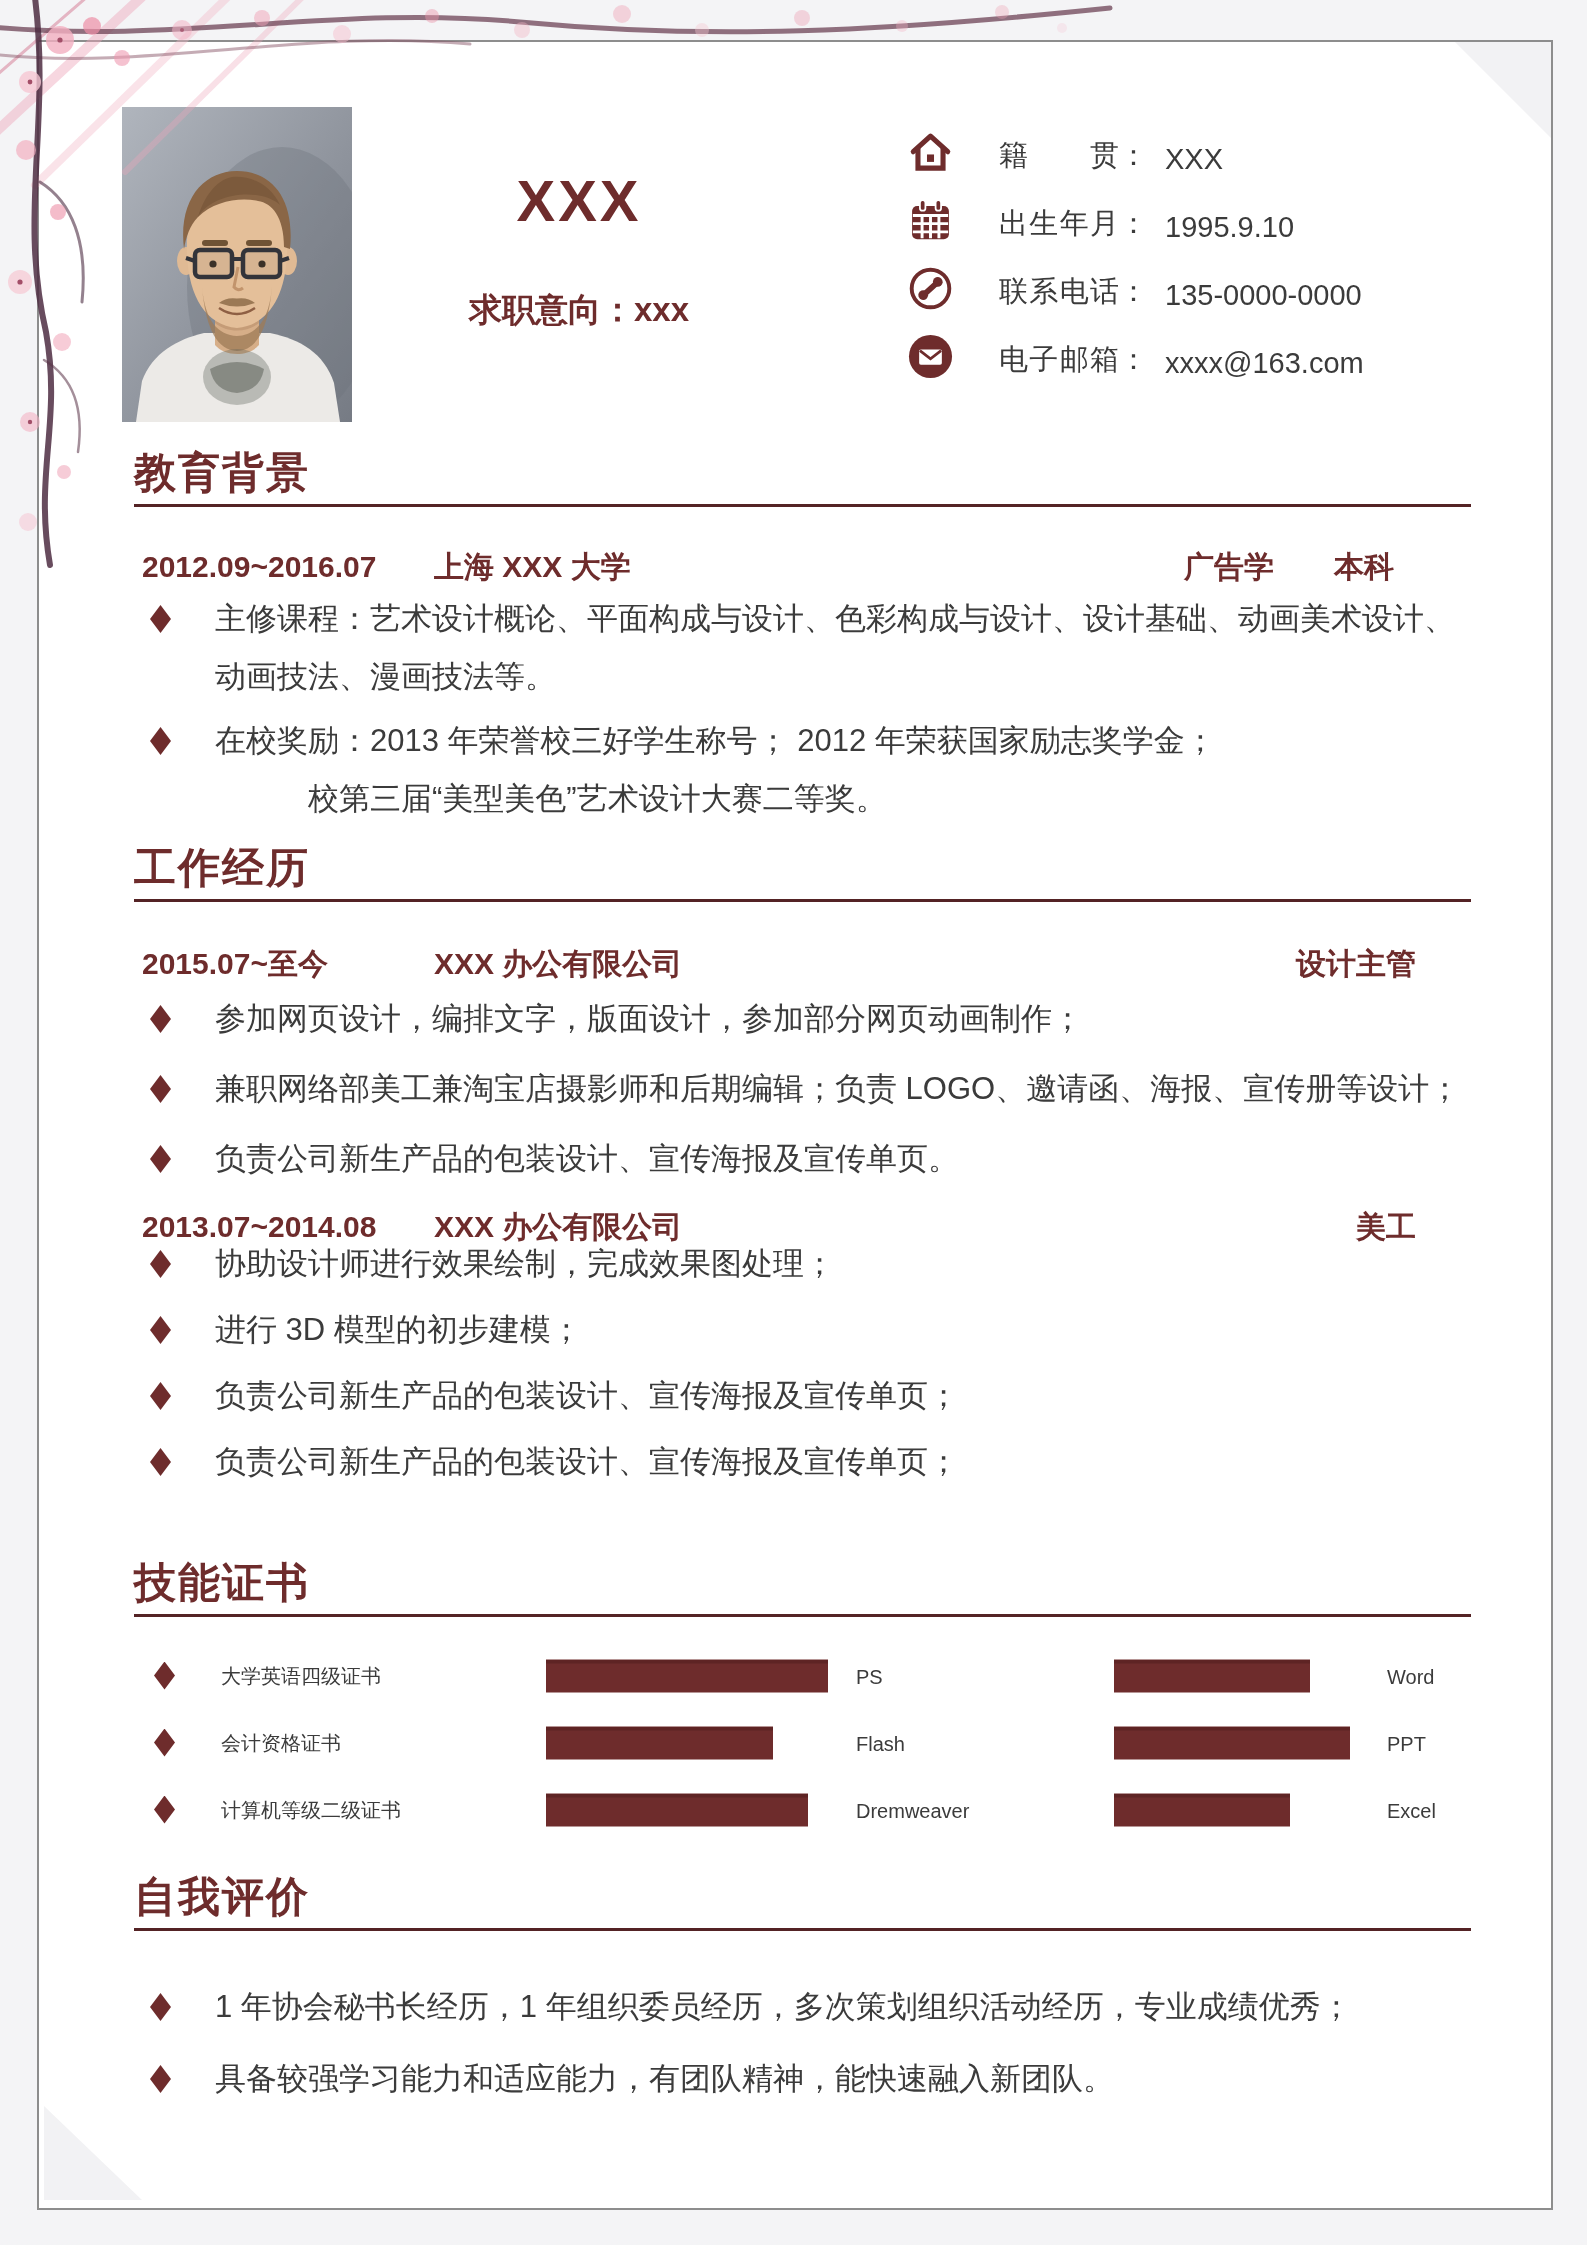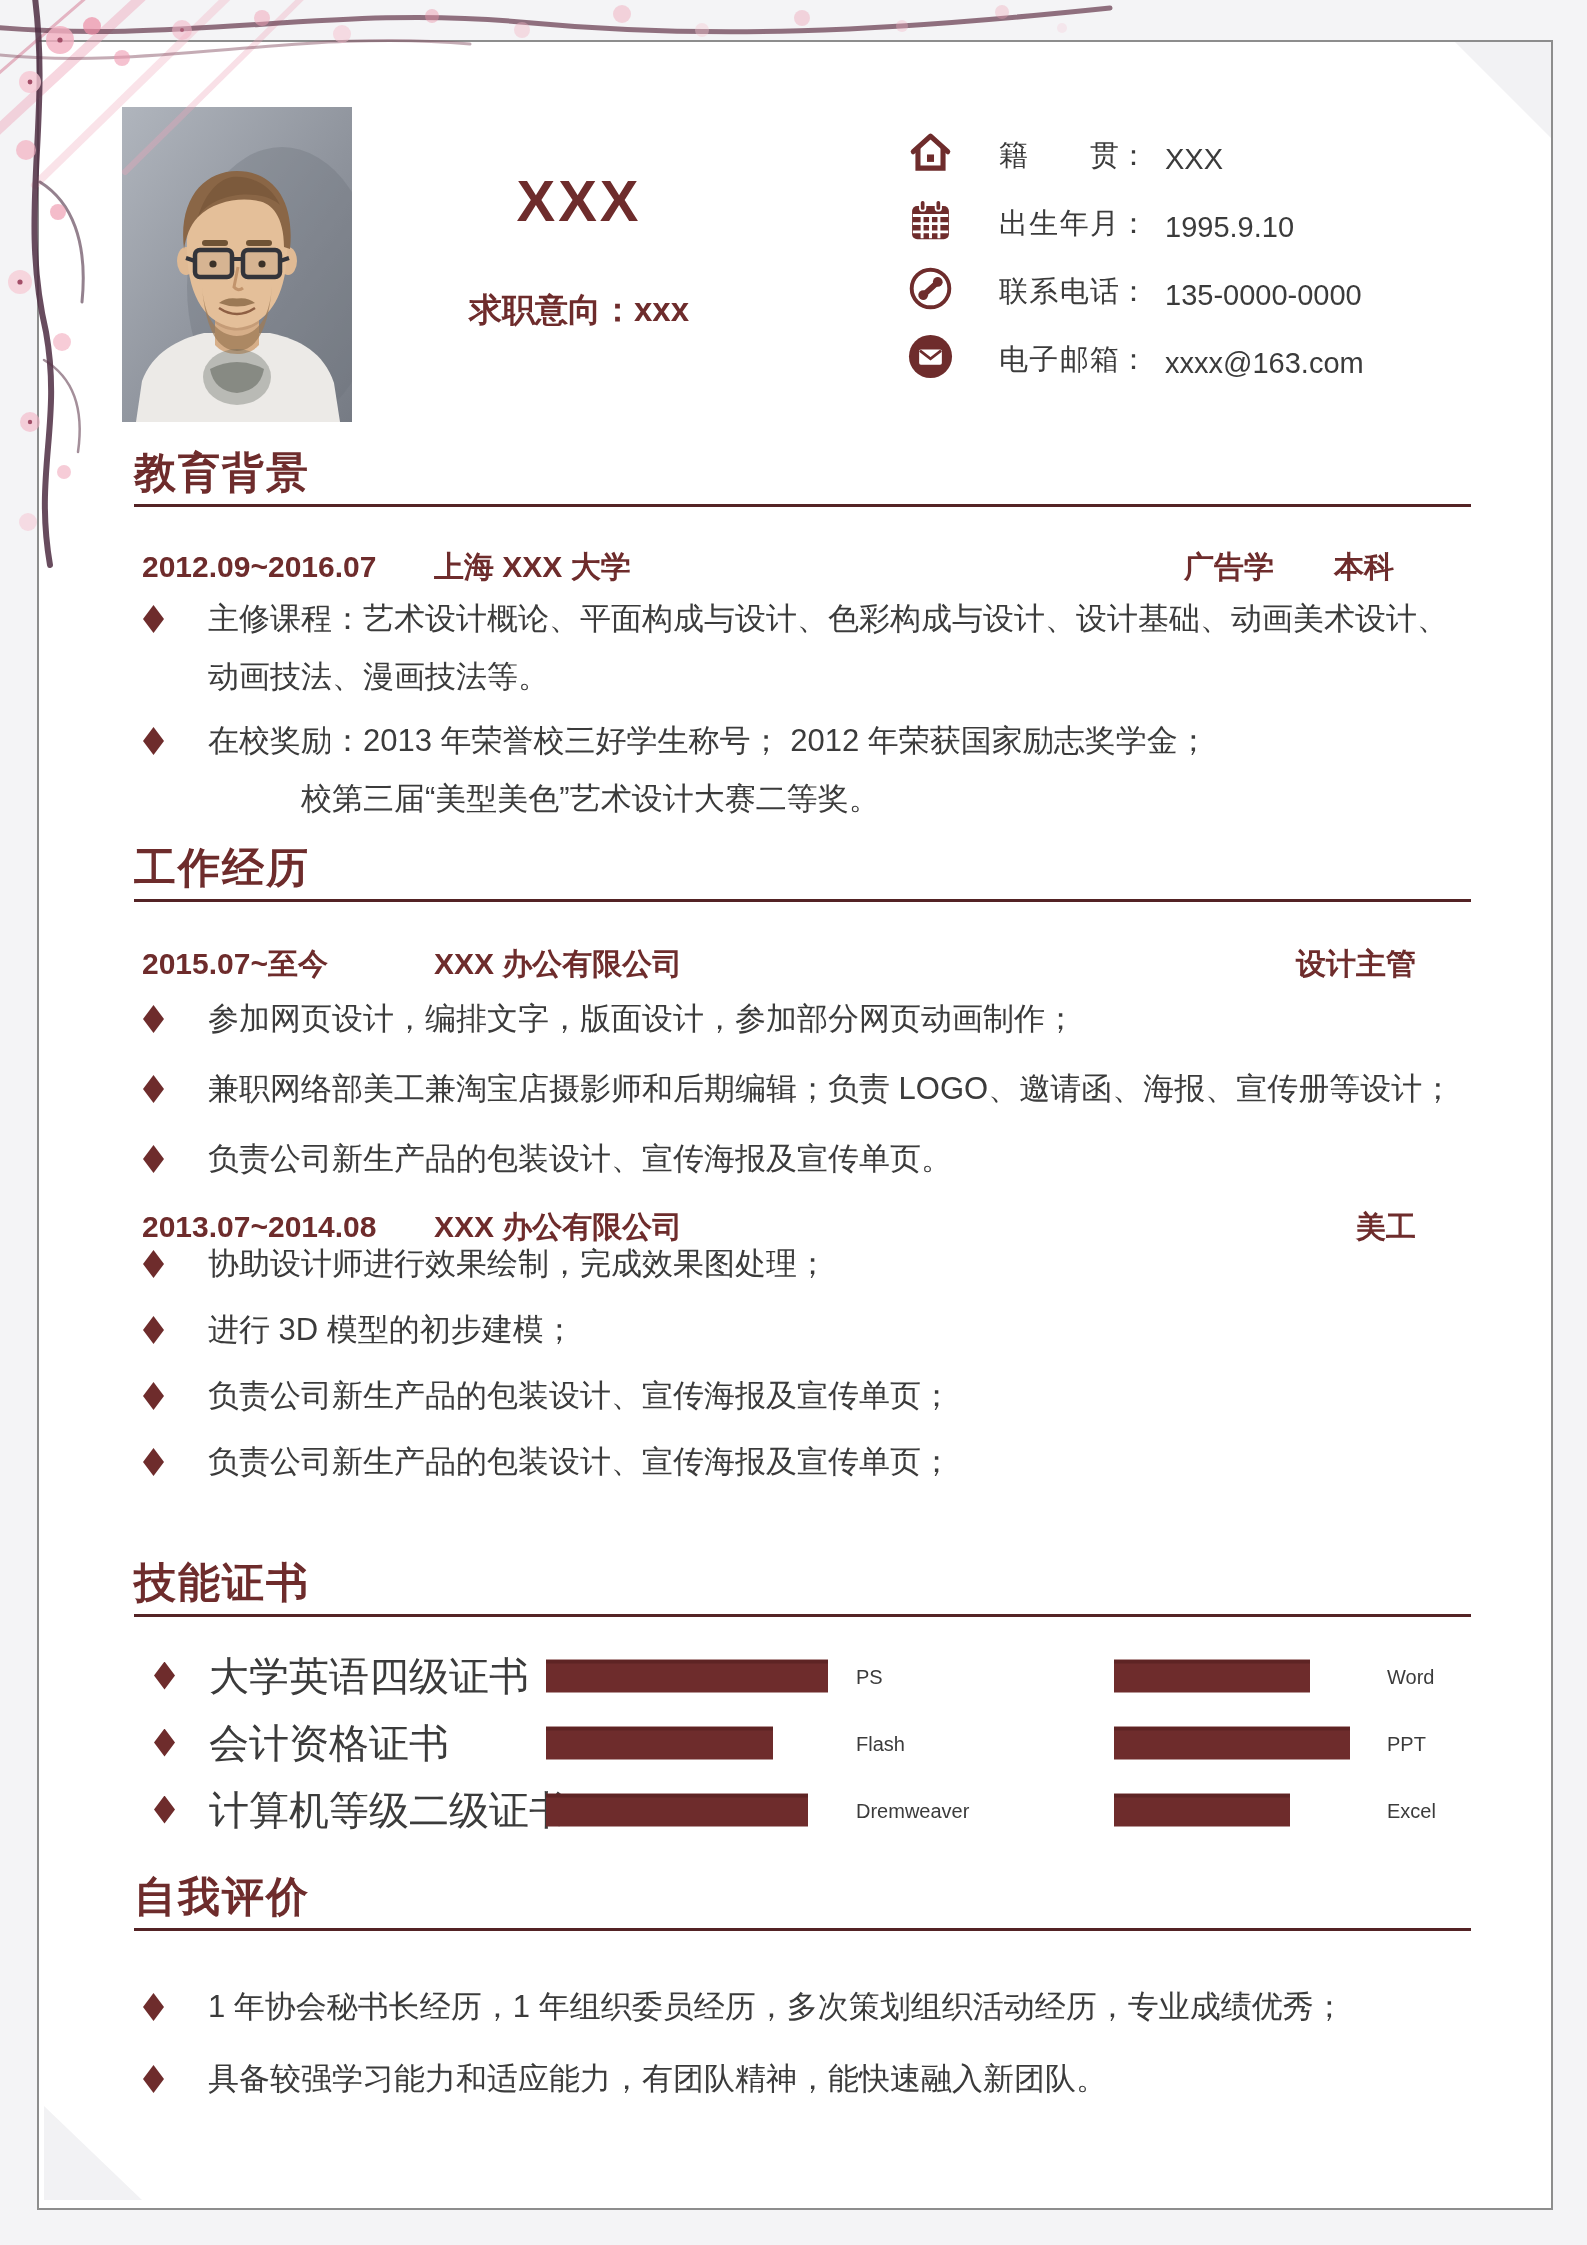--- a/index.html
+++ b/index.html
@@ -43,41 +43,41 @@
   .xrow .xmid{text-align:left}
   #edu-row{top:505px}
   #edu-row .xmid{flex:0 0 690px}
   #edu-row .xmajor{flex:0 0 210px;text-align:center}
   #edu-row .xdegree{flex:1;text-align:left}
   .jobrow .xmid{flex:0 0 740px}
   .jobrow .xpos{flex:1;text-align:right;padding-right:55px}
   #job1-row{top:902px}
   #job2-row{top:1165px}
 
-  .blist{position:absolute;left:94px;width:1337px;list-style:none}
+  .blist{position:absolute;left:101px;width:1337px;list-style:none}
   .blist li{position:relative;padding-left:75px;font-size:31px;color:var(--text)}
   .diamond{position:absolute;left:10px;width:21px;height:28px;background:var(--accent);clip-path:polygon(50% 0,100% 50%,50% 100%,0 50%)}
   .blist .bline{line-height:58px;white-space:nowrap}
   .blist.single li{line-height:66px;white-space:nowrap}
   .blist.single .diamond{top:50%;transform:translateY(-50%)}
   .blist.multi .diamond{top:15px}
   #edu-bullets{top:548px}
   #edu-bullets li + li{margin-top:6px}
   #edu-bullets .bline.indent2{margin-left:93px}
   #job1-bullets{top:942px}
   #job1-bullets li{line-height:70px}
   #job2-bullets{top:1189px}
   #self-bullets{top:1929px}
   #self-bullets li{line-height:72px}
 
   
   #skills-rows{position:absolute;left:95px;top:1600px;width:1337px}
   .srow{position:relative;height:67px}
   .srow .diamond{top:50%;transform:translateY(-50%);left:20px}
-  .scert{position:absolute;left:75px;top:50%;transform:translateY(-50%);font-size:40px;color:var(--text);white-space:nowrap}
+  .scert{position:absolute;left:87px;top:50%;transform:translateY(-50%);font-size:20px;color:var(--text);white-space:nowrap}
   .bar{position:absolute;top:50%;transform:translateY(-50%);height:33px;background:var(--accent);box-shadow:inset 0 4px 0 rgba(40,10,10,.22)}
   .bar.a{left:412px}
   .bar.b{left:980px}
   .slabel{position:absolute;top:50%;transform:translateY(-44%);font-size:20px;color:var(--text);white-space:nowrap}
   .slabel.a{left:722px}
   .slabel.b{left:1253px}
 </style>
 </head>
 <body>
 

